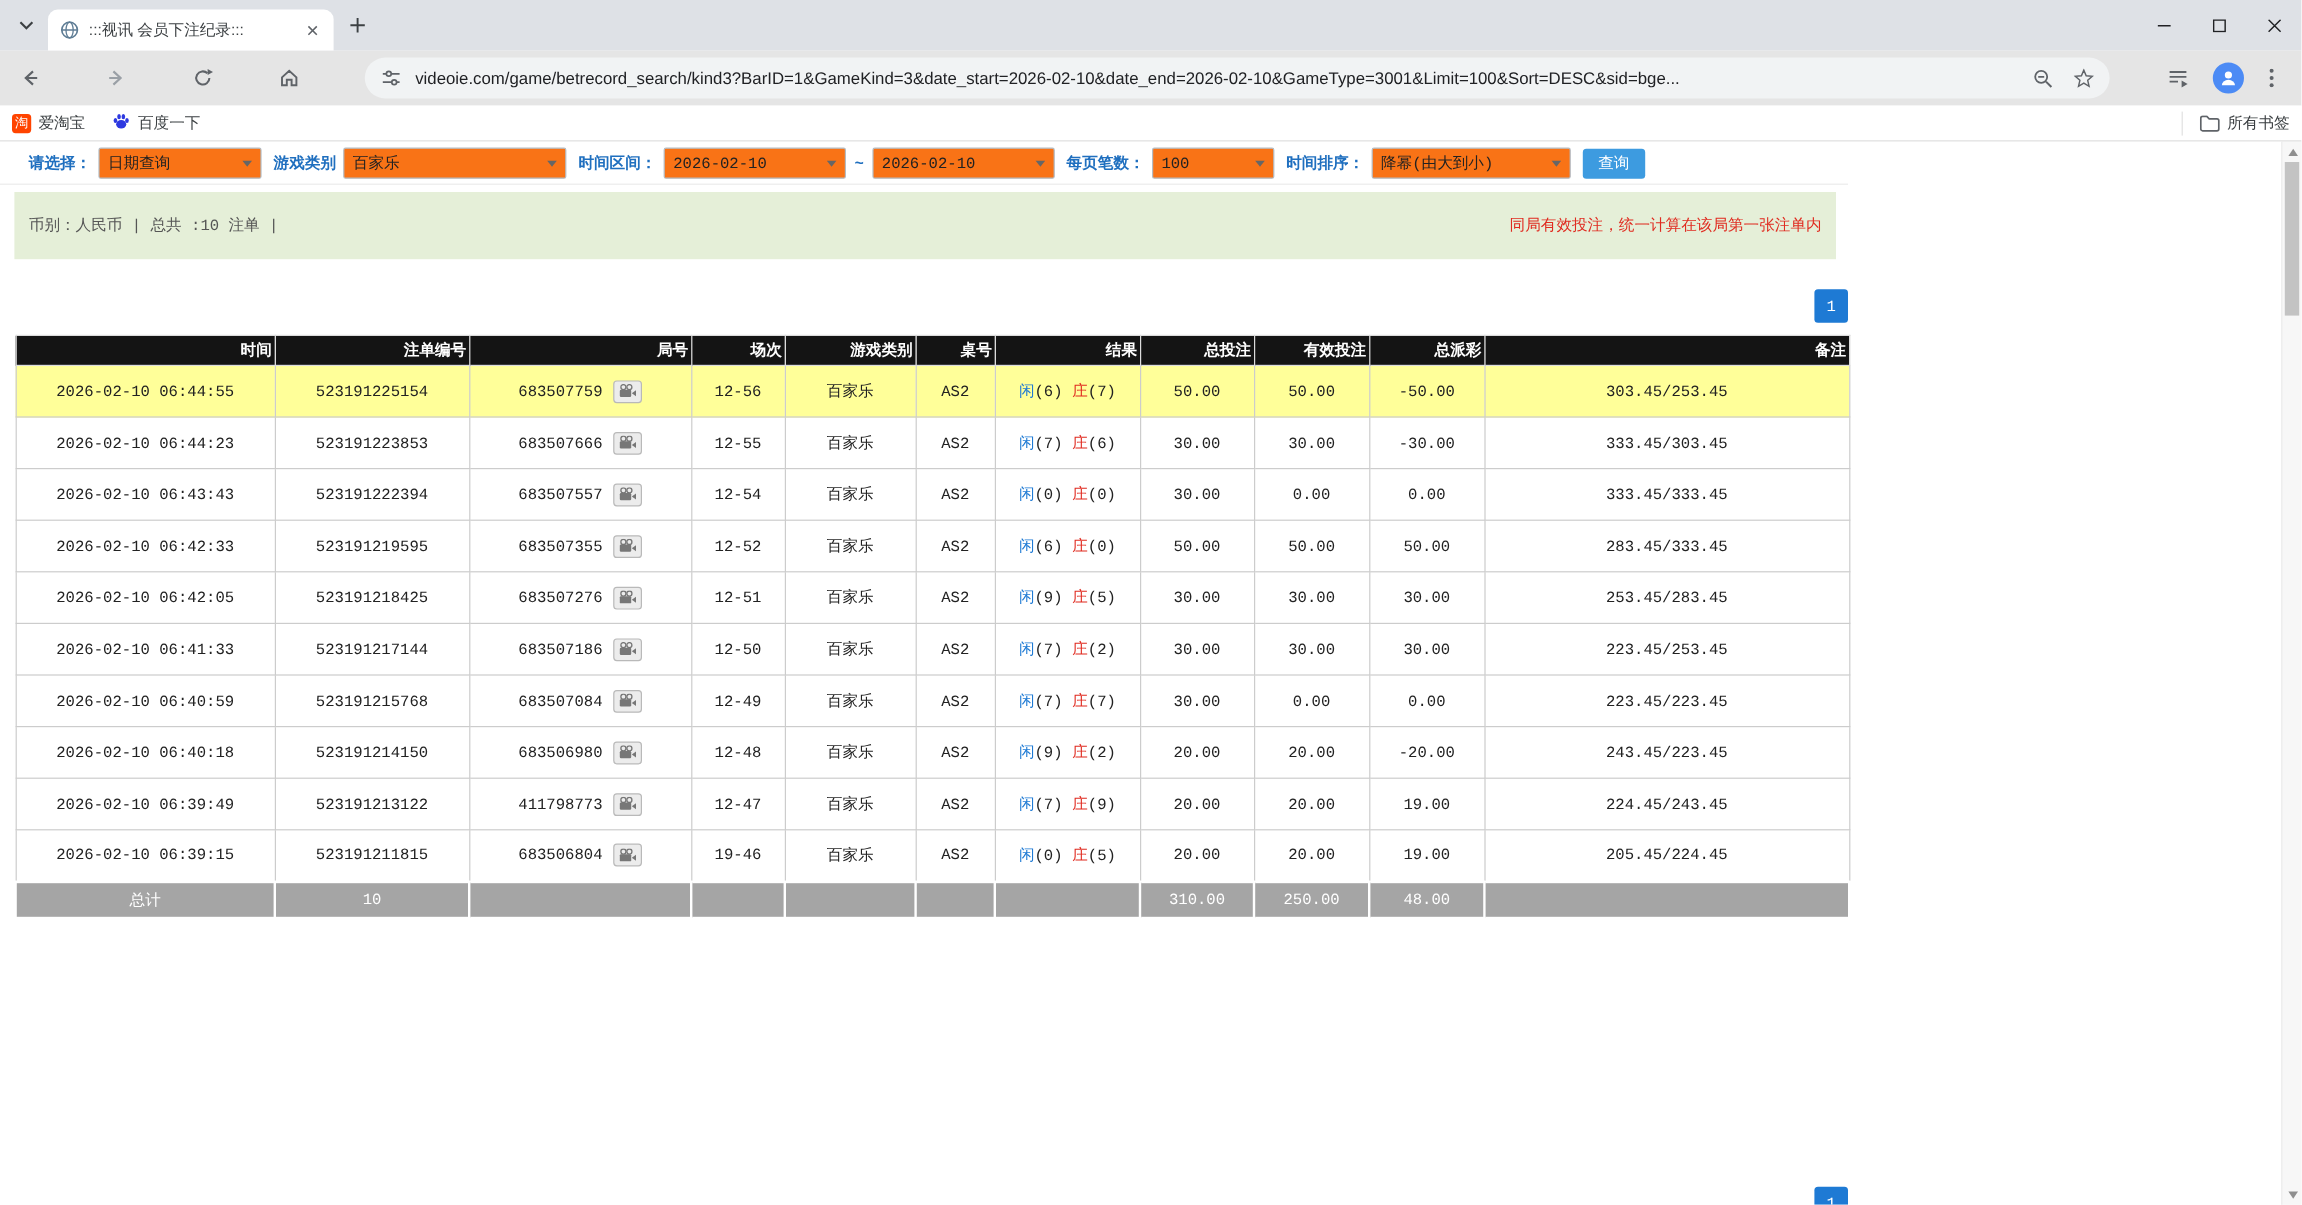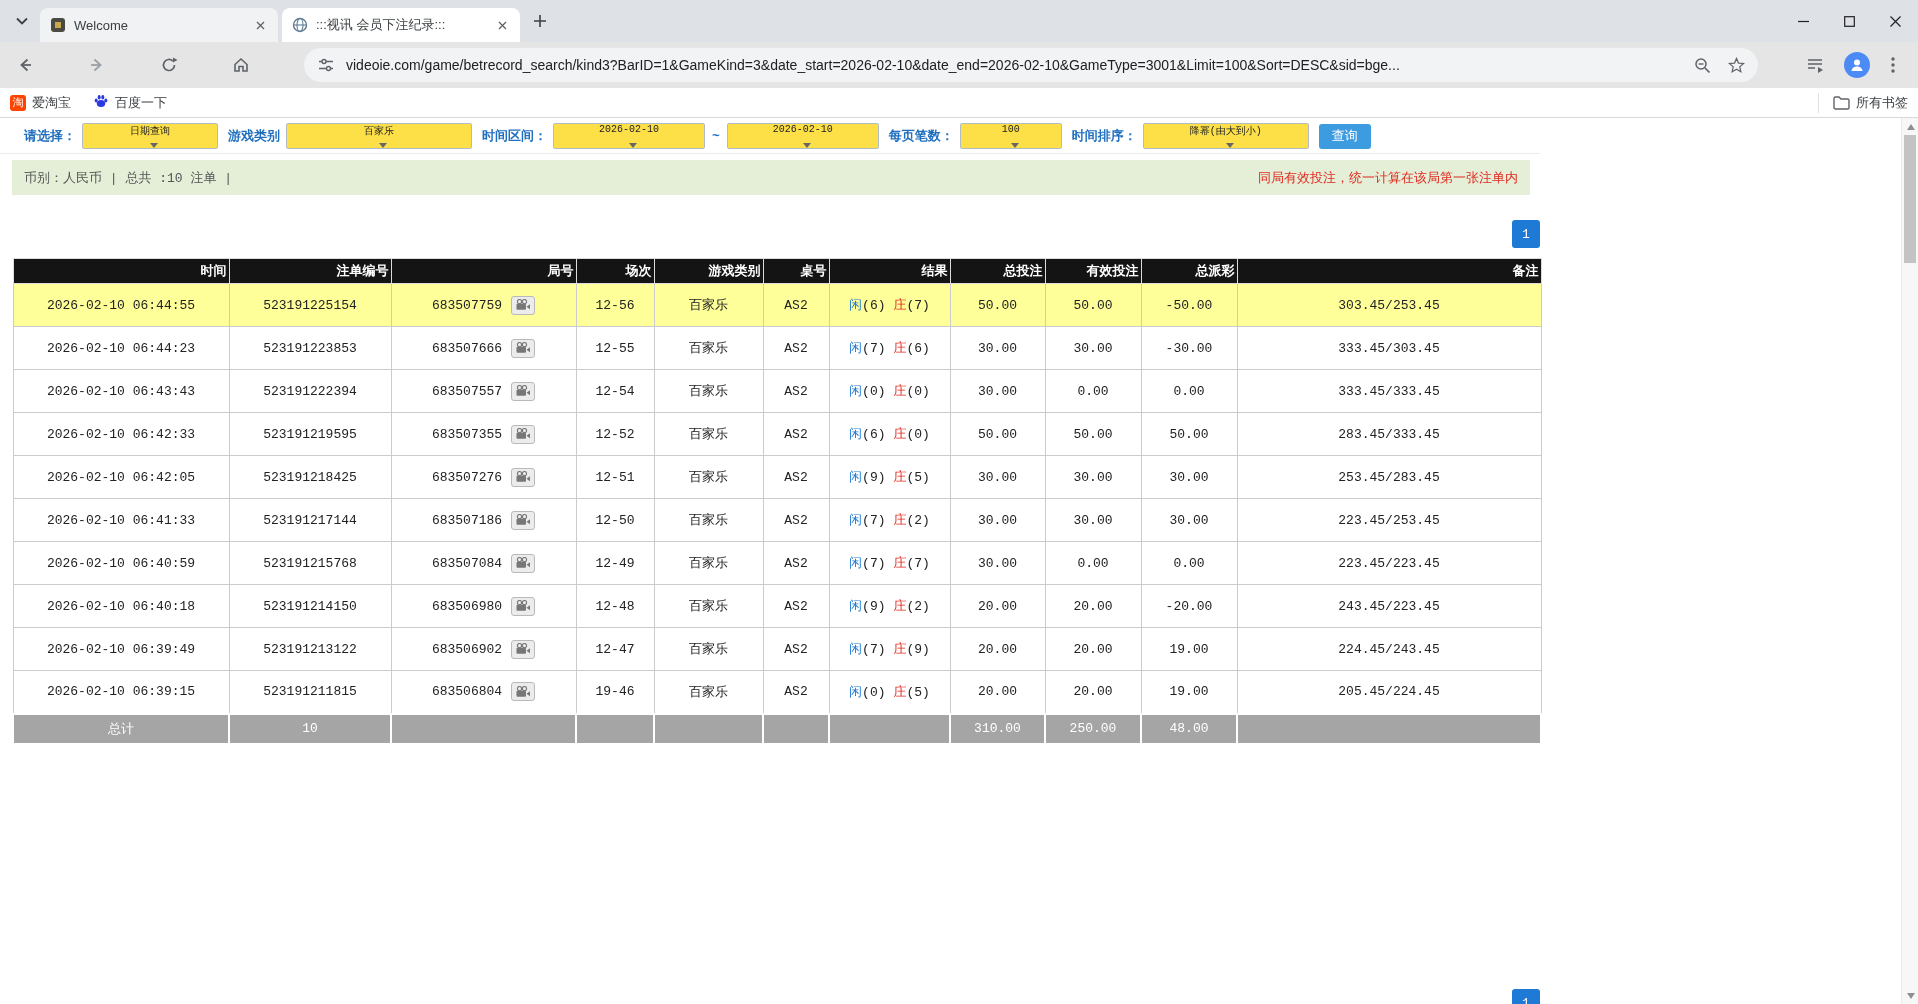--- a/index.html
+++ b/index.html
@@ -34,27 +34,27 @@
   .bm-spacer { flex: 1; }
   .all-bookmarks { display: flex; align-items: center; cursor: pointer; border-left: 1px solid #e0e0e0; padding-left: 14px; height: 20px; }
   .all-bookmarks span { margin-left: 6px; }
 
   
   .page { position: relative; height: 886px; width: 1901px; background: #fff; overflow: hidden; font-family: Liberation Mono, monospace; }
 
   .filterbar { display: flex; align-items: center; padding: 5px 0 4px 12px; border-bottom: 1px solid #ececec; width: 1540px; }
   .f-label { color: #1f6fbf; font-weight: bold; font-size: 13px; margin: 0 6px 0 10px; white-space: nowrap; }
   .f-label:first-child { margin-left: 12px; }
-  .dropdown { background: #fde047; border: 1px solid #b3bcc4; height: 26px; border-radius: 2px; display: inline-flex; align-items: center; justify-content: space-between; padding: 0 7px; font-size: 10px; color: #222; cursor: pointer; flex-direction: column; }
+  .dropdown { background: #f97316; border: 1px solid #b3bcc4; height: 26px; border-radius: 2px; display: inline-flex; align-items: center; justify-content: space-between; padding: 0 7px; font-size: 13px; color: #222; cursor: pointer; }
   .caret { width: 0; height: 0; border-left: 4px solid transparent; border-right: 4px solid transparent; border-top: 5px solid #666; margin-left: 8px; }
   .w135 { width: 136px; } .w185 { width: 186px; } .w150 { width: 152px; } .w100 { width: 102px; } .w165 { width: 166px; }
   .tilde { color: #1f6fbf; font-weight: bold; margin: 0 7px; font-size: 13px; }
   .search-btn { background: #3d9be0; color: #fff; border: none; border-radius: 3px; height: 25px; padding: 0 13px; font-size: 13px; margin-left: 10px; cursor: pointer; font-family: inherit; }
 
-  .summary-bar { margin: 6px 0 0 12px; width: 1518px; height: 35px; background: #e5efd8; display: flex; align-items: center; justify-content: space-between; padding: 0 12px; font-size: 13px; }
+  .summary-bar { margin: 6px 0 0 12px; width: 1518px; height: 56px; background: #e5efd8; display: flex; align-items: center; justify-content: space-between; padding: 0 12px; font-size: 13px; }
   .summary-left { color: #555; }
   .summary-right { color: #e02b20; }
 
   .pagination-row { width: 1540px; margin-top: 25px; display: flex; justify-content: flex-end; }
   .page-btn { width: 28px; height: 28px; background: #1e7ad4; color: #fff; font-size: 13px; display: flex; align-items: center; justify-content: center; border-radius: 3px; cursor: pointer; }
   .page-btn-bottom { position: absolute; left: 1512px; top: 871px; }
 
   table.records { border-collapse: collapse; table-layout: fixed; width: 1528px; margin: 10px 0 0 12px; font-size: 13px; }
   table.records th { background: #141414; color: #fff; font-weight: bold; height: 25px; border: 1px solid #dcdcdc; text-align: right; padding: 0 2px; }
   table.records td { border: 1px solid #cccccc; height: 43px; text-align: center; color: #222; padding: 0 2px; }
@@ -79,34 +79,20 @@
 </head>
 <body>
 
 <div class="tabstrip">
   <div class="tab-search-btn">
     <svg width="12" height="8" viewBox="0 0 12 8">
         <path d="M1 1.5 L6 6.5 L11 1.5" fill="none" stroke="#3c4043" stroke-width="1.8"></path>
       </svg>
   </div>
 
-  <div class="tab inactive">
-    <span class="favicon">
-      <svg width="16" height="16">
-          <rect x="1" y="1" width="14" height="14" rx="3" fill="#4a4a42"></rect>
-          <rect x="5" y="5" width="6" height="6" fill="#c9a84c"></rect>
-        </svg>
-    </span>
-    <span class="tab-title">Welcome</span>
-    <span class="tab-close">
-      <svg width="9" height="9" viewBox="0 0 9 9">
-          <path d="M1 1 L8 8 M8 1 L1 8" stroke="#5f6368" stroke-width="1.3"></path>
-        </svg>
-    </span>
-  </div>
 
   <div class="tab active">
     <span class="favicon">
       <svg width="16" height="16" viewBox="0 0 16 16">
           <circle cx="8" cy="8" r="6.5" fill="none" stroke="#5f7d95" stroke-width="1.4"></circle>
           <ellipse cx="8" cy="8" rx="3" ry="6.5" fill="none" stroke="#5f7d95" stroke-width="1.1"></ellipse>
           <path d="M1.5 8 H14.5" stroke="#5f7d95" stroke-width="1.1"></path>
         </svg>
     </span>
     <span class="tab-title">:::视讯 会员下注纪录:::</span>
@@ -533,21 +519,21 @@
     <td class="blue">20.00</td>
     <td>20.00</td>
     <td class="neg">-20.00</td>
     <td>243.45/223.45</td>
   </tr>
         <tr>
     <td>2026-02-10 06:39:49</td>
     <td>523191213122</td>
     <td>
       <span class="round-wrap">
-        <span>683506902</span>
+        <span>411798773</span>
         <span class="cam-btn">
           <svg width="16" height="12" viewBox="0 0 16 12">
                   <circle cx="4.5" cy="2.6" r="2.1" fill="none" stroke="#777" stroke-width="1.1"></circle>
                   <circle cx="9.5" cy="2.6" r="2.1" fill="none" stroke="#777" stroke-width="1.1"></circle>
                   <rect x="1.5" y="4.8" width="9.5" height="6" rx="1" fill="#777"></rect>
                   <polygon points="11.5,7.8 15,5.3 15,10.3" fill="#777"></polygon>
                 </svg>
         </span>
       </span>
     </td>

